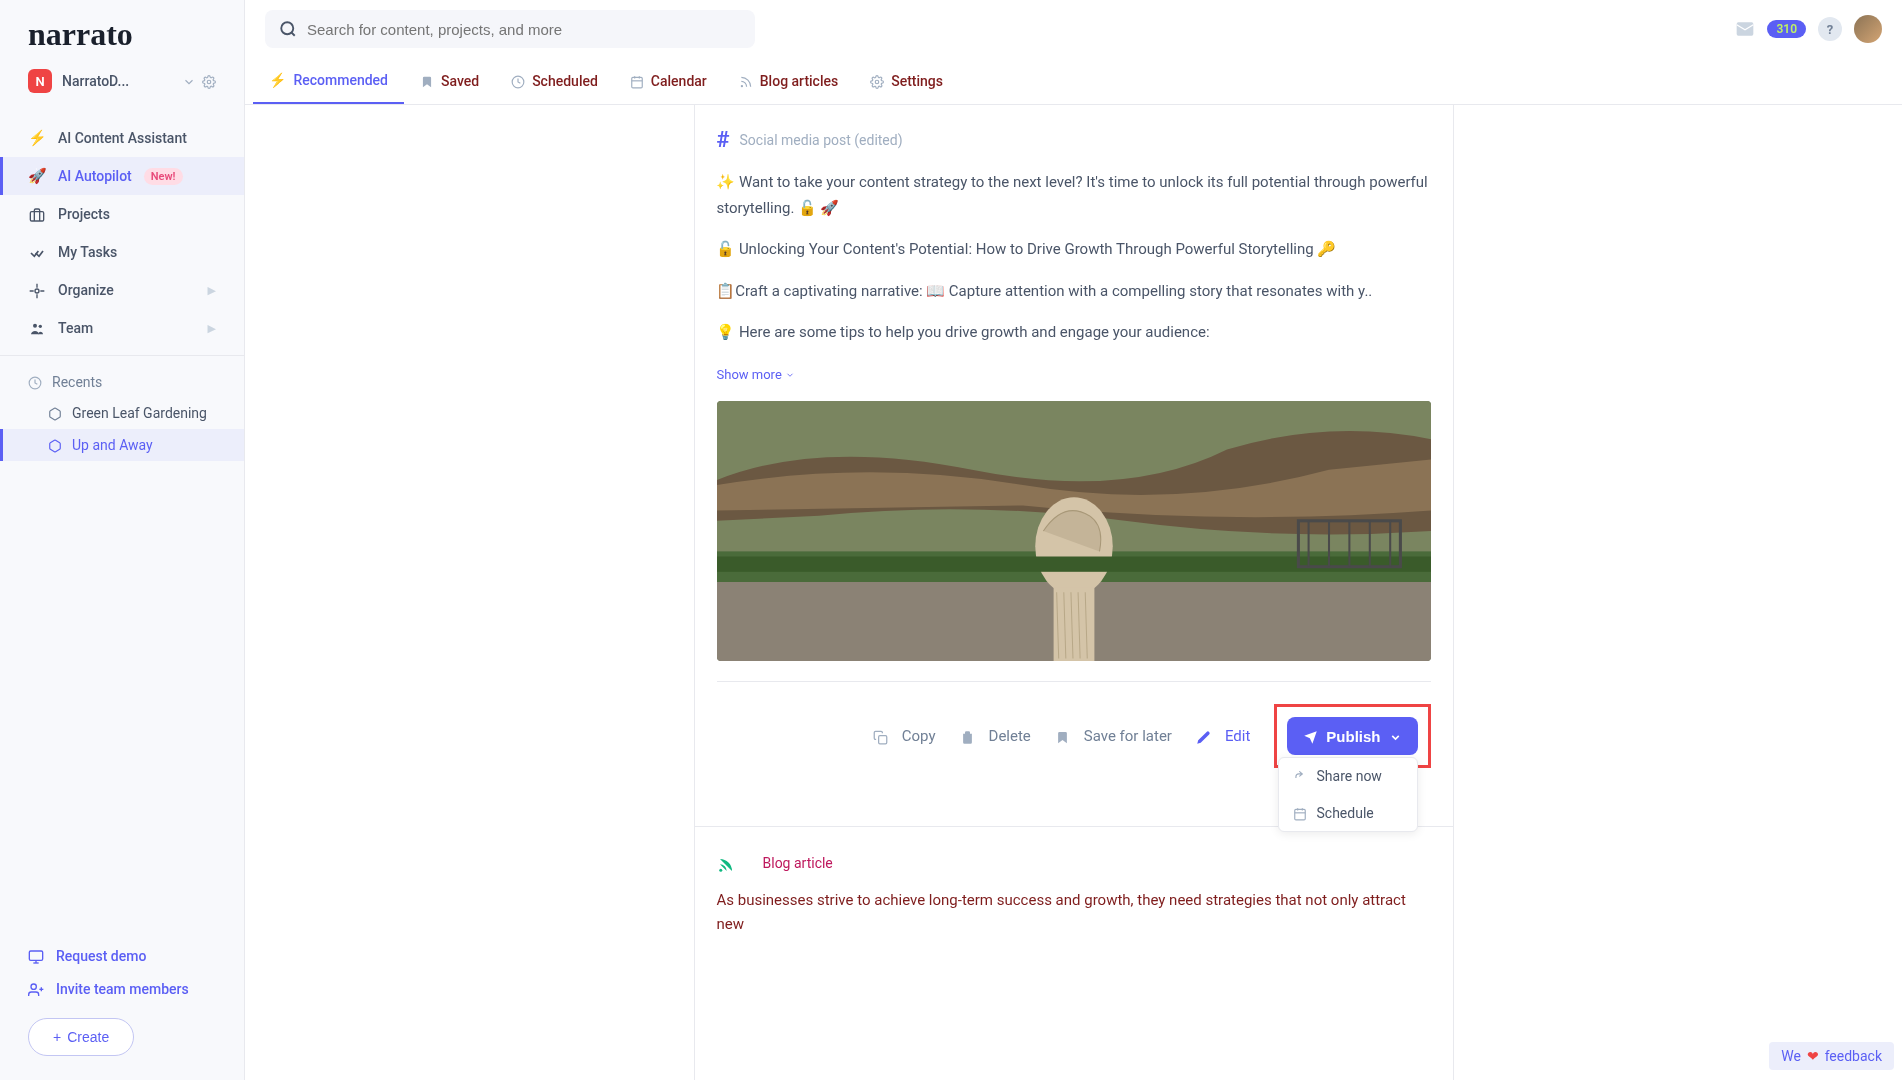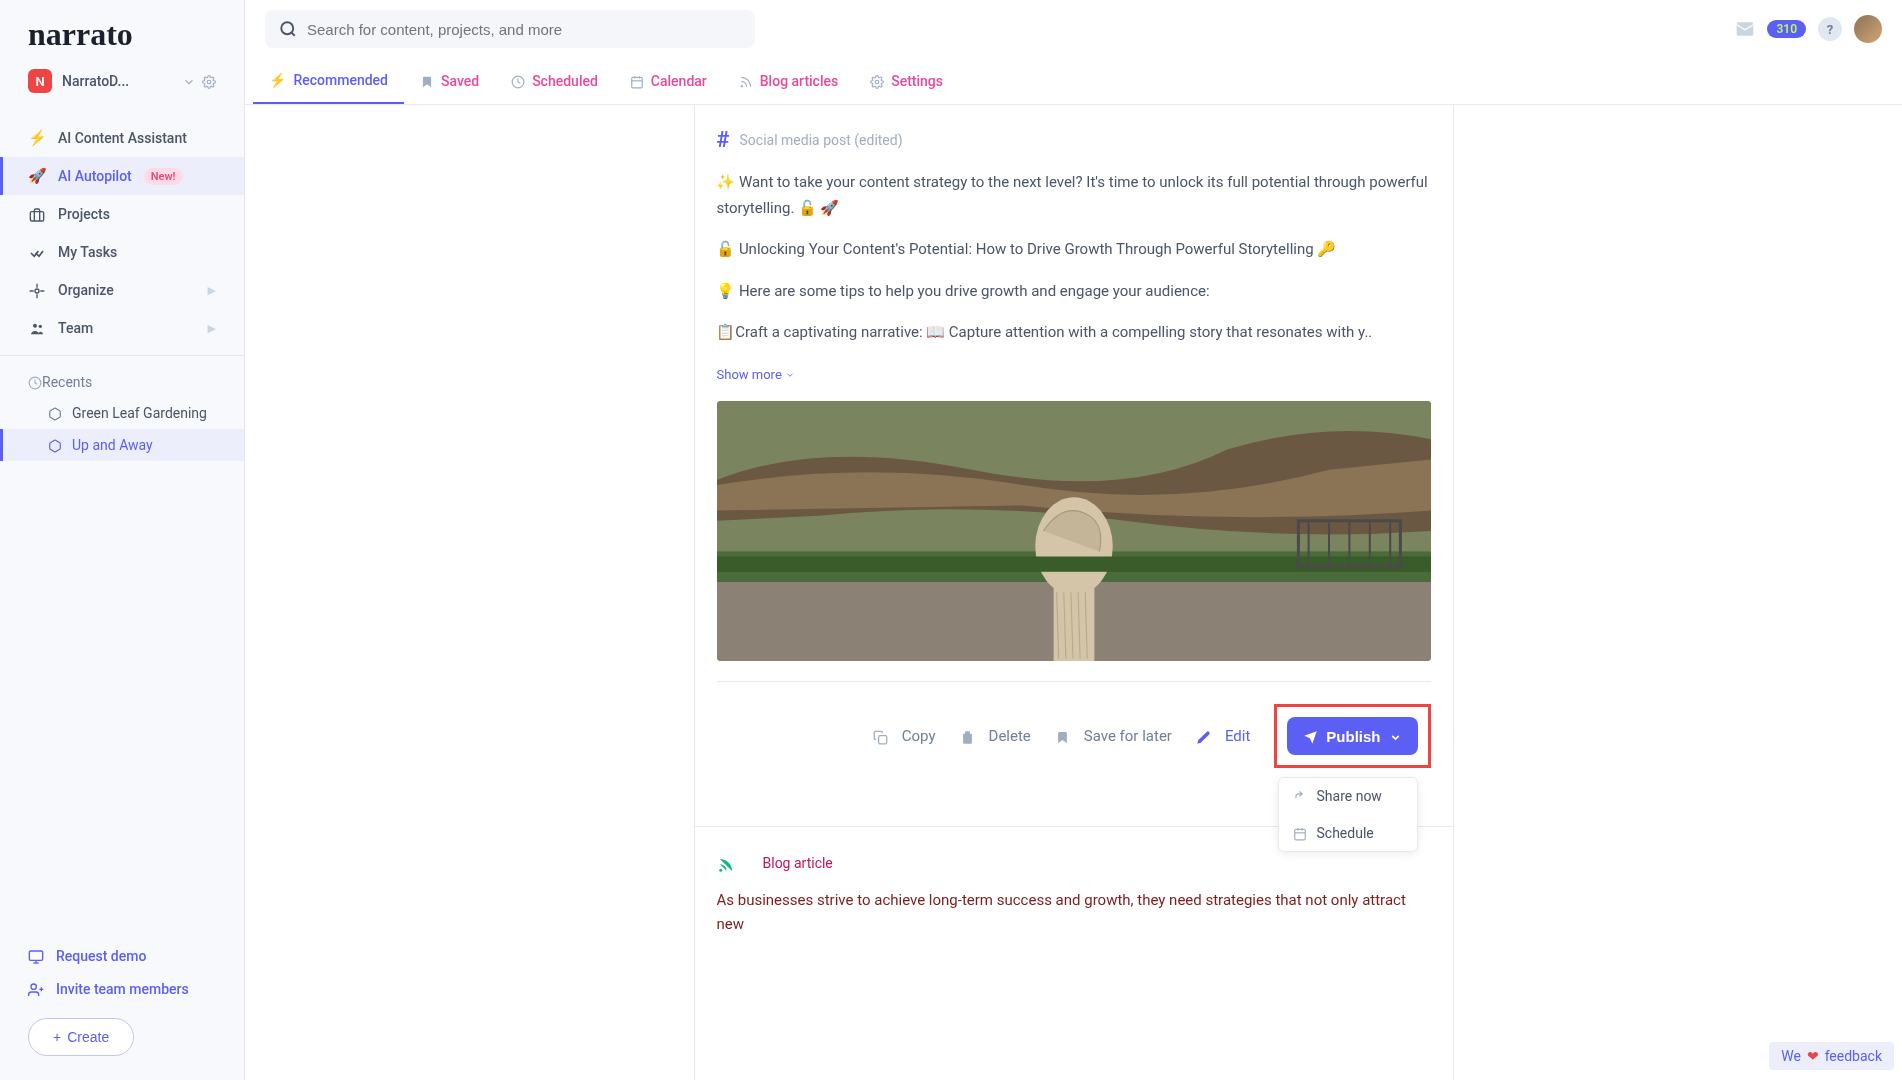--- a/index.html
+++ b/index.html
@@ -12,53 +12,53 @@
 .ws-name { color: #4a5568; font-weight: 500; flex: 1; overflow: hidden; text-overflow: ellipsis; white-space: nowrap; }
 .ws-icons { display: flex; gap: 6px; color: #a0aec0; }
 .nav-section { padding-top: 10px; }
 .nav-item { display: flex; align-items: center; gap: 12px; padding: 10px 28px; cursor: pointer; color: #4a5568; font-weight: 500; position: relative; }
 .nav-item.active { background: #eceefb; color: #5b5ff4; }
 .nav-item.active::before { content: ''; position: absolute; left: 0; top: 0; bottom: 0; width: 3px; background: #5b5ff4; }
 .nav-icon { width: 18px; text-align: center; font-size: 15px; }
 .badge-new { background: #ffdce5; color: #e84a7a; font-size: 11px; padding: 2px 7px; border-radius: 10px; font-weight: 600; }
 .chevron { color: #cbd5e0; font-size: 11px; margin-left: auto; }
 .divider { border-top: 1px solid #e8e9ee; margin: 8px 0; }
-.recents-header { display: flex; align-items: flex-start; gap: 0; padding: 10px 28px 6px; color: #718096; }
+.recents-header { display: flex; align-items: flex-start; gap: 10px; padding: 10px 28px 6px; color: #718096; }
 .recent-item { display: flex; align-items: center; gap: 10px; padding: 8px 28px 8px 48px; color: #4a5568; cursor: pointer; }
 .recent-item.active { background: #eceefb; color: #5b5ff4; position: relative; }
 .recent-item.active::before { content: ''; position: absolute; left: 0; top: 0; bottom: 0; width: 3px; background: #5b5ff4; }
 .sidebar-bottom { margin-top: auto; padding: 12px 28px 24px; }
 .bottom-link { display: flex; align-items: center; gap: 12px; padding: 8px 0; color: #5b5ff4; cursor: pointer; font-weight: 500; }
 .create-btn { margin-top: 12px; border: 1px solid #c3c6f3; color: #5b5ff4; background: #fff; padding: 10px 24px; border-radius: 22px; font-size: 14px; font-weight: 500; cursor: pointer; display: inline-flex; align-items: center; gap: 6px; }
 .main { flex: 1; display: flex; flex-direction: column; overflow: hidden; }
 .topbar { display: flex; align-items: center; padding: 10px 20px; gap: 18px; }
 .search-box { flex: 0 0 490px; background: #f5f6fa; border-radius: 8px; padding: 10px 14px; display: flex; align-items: center; gap: 10px; color: #718096; }
 .search-box input { border: none; background: transparent; outline: none; flex: 1; font-size: 15px; color: #4a5568; }
 .topbar-right { margin-left: auto; display: flex; align-items: center; gap: 12px; }
 .pill { background: #5b5ff4; color: #bef264; font-size: 12px; padding: 2px 9px; border-radius: 10px; font-weight: 600; }
 .help-circle { width: 24px; height: 24px; border-radius: 50%; background: #e2e8f0; color: #718096; display: flex; align-items: center; justify-content: center; font-size: 13px; font-weight: 700; }
 .avatar-img { width: 28px; height: 28px; border-radius: 50%; background: linear-gradient(135deg,#8b7355,#d4a574); }
 .tabs { display: flex; border-bottom: 1px solid #e8e9ee; padding: 0 8px; }
-.tab { display: flex; align-items: center; gap: 7px; padding: 14px 16px; cursor: pointer; color: #ec4899; font-weight: 500; }
+.tab { display: flex; align-items: center; gap: 7px; padding: 14px 16px; cursor: pointer; color: #7f1d1d; font-weight: 500; }
 .tab.active { color: #5b5ff4; border-bottom: 2px solid #5b5ff4; }
 .content-area { flex: 1; overflow: auto; display: flex; justify-content: center; padding: 0; }
 .content-column { width: 760px; border-left: 1px solid #e8e9ee; border-right: 1px solid #e8e9ee; }
 .post-card { padding: 22px 22px 18px; }
 .post-type { display: flex; align-items: center; gap: 10px; color: #a0aec0; font-size: 14px; }
 .hash-icon { color: #5b5ff4; font-size: 22px; font-weight: 700; }
 .post-body { margin-top: 18px; color: #4a5568; font-size: 15px; line-height: 1.7; }
 .post-body p { margin-bottom: 16px; }
 .show-more { color: #5b5ff4; font-size: 13px; cursor: pointer; }
 .post-image { margin-top: 14px; width: 100%; height: 260px; border-radius: 4px; background: #6b7355; position: relative; overflow: hidden; }
 .actions-row { display: flex; justify-content: flex-end; gap: 24px; align-items: center; padding: 22px 0 0; border-top: 1px solid #e8e9ee; margin-top: 20px; }
 .action-link { display: flex; align-items: center; gap: 14px; color: #718096; cursor: pointer; font-size: 15px; }
 .action-link.edit { color: #5b5ff4; }
 .publish-group { position: relative; border: 3px solid #ef4444; padding: 10px 10px 10px 10px; }
 .publish-btn { background: #5b5ff4; color: #fff; border: none; border-radius: 8px; padding: 10px 16px; font-size: 15px; font-weight: 600; cursor: pointer; display: flex; align-items: center; gap: 8px; }
-.publish-menu { position: absolute; top: 70px; right: 10px; background: #fff; box-shadow: 0 2px 10px rgba(0,0,0,.08); border-radius: 6px; border: 1px solid #e8e9ee; width: 140px; }
+.publish-menu { position: absolute; top: 50px; right: 10px; background: #fff; box-shadow: 0 2px 10px rgba(0,0,0,.08); border-radius: 6px; border: 1px solid #e8e9ee; width: 140px; }
 .menu-item { display: flex; align-items: center; gap: 10px; padding: 10px 14px; cursor: pointer; color: #4a5568; font-size: 14px; }
 .next-card { padding: 26px 22px; border-top: 1px solid #e8e9ee; margin-top: 40px;}
 .blog-type { display: flex; align-items: center; gap: 28px; color: #be185d; font-size: 14px; }
 .blog-icon { color: #10b981; font-size: 18px; font-weight: 700; }
 .blog-title { margin-top: 18px; color: #2d3748; font-size: 18px; font-weight: 700; }
 .blog-excerpt { margin-top: 14px; color: #7f1d1d; font-size: 15px; line-height: 1.6; }
 .feedback-pill { position: fixed; bottom: 10px; right: 8px; background: #eceefb; color: #5b5ff4; padding: 6px 12px; border-radius: 4px; font-size: 14px; display: flex; align-items: center; gap: 6px; }
 svg { display: inline-block; vertical-align: middle; }
 .tree-svg { width: 100%; height: 100%; }
 </style>
@@ -240,22 +240,22 @@
     <div class="content-area">
       <div class="content-column">
         <div class="post-card">
           <div class="post-type">
             <span class="hash-icon">#</span>
             <span>Social media post (edited)</span>
           </div>
           <div class="post-body">
             <p>✨ Want to take your content strategy to the next level? It's time to unlock its full potential through powerful storytelling. 🔓 🚀</p>
             <p>🔓 Unlocking Your Content's Potential: How to Drive Growth Through Powerful Storytelling 🔑</p>
+            <p>📋Craft a captivating narrative: 📖 Capture attention with a compelling story that resonates with y..</p>
             <p>💡 Here are some tips to help you drive growth and engage your audience:</p>
-            <p>📋Craft a captivating narrative: 📖 Capture attention with a compelling story that resonates with y..</p>
             <span class="show-more">
               <span>Show more</span>
               <svg width="10" height="10" viewBox="0 0 24 24" fill="none" stroke="#5b5ff4" stroke-width="2">
                   <polyline points="6 9 12 15 18 9"></polyline>
                 </svg>
             </span>
           </div>
           <div class="post-image">
             <svg class="tree-svg" viewBox="0 0 700 260" preserveAspectRatio="xMidYMid slice">
               <rect width="700" height="170" fill="#7a8560"></rect>

